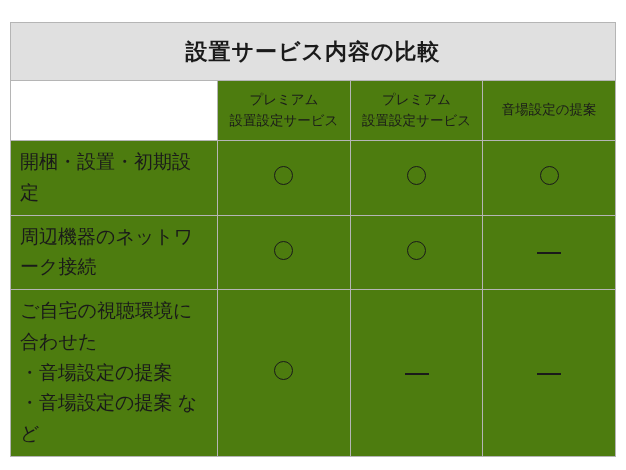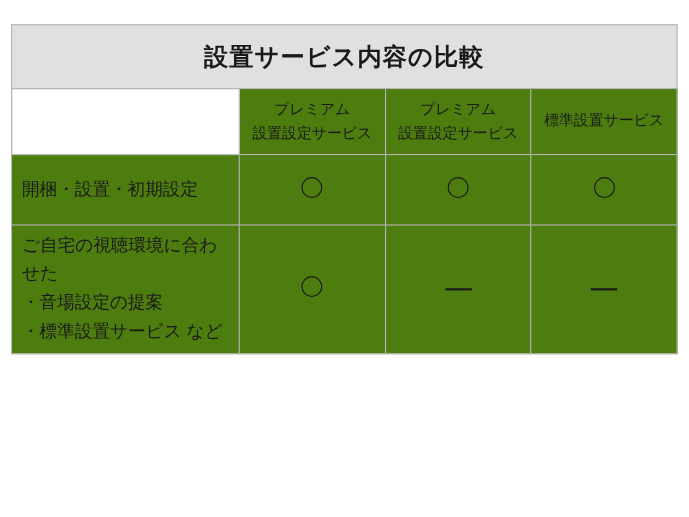--- a/index.html
+++ b/index.html
@@ -58,21 +58,21 @@
     font-size: 13.5px;
     line-height: 1.55;
     text-align: center;
     vertical-align: middle;
     color: #1a1a1a;
   }
   thead th.blank { background: #ffffff; }
   .hdr-line { display: block; }
 
   tbody td.label {
-    font-size: 16px;
+    font-size: 19px;
     line-height: 1.62;
     text-align: left;
     vertical-align: middle;
     padding: 6px 8px 6px 9px;
     color: #1a1a1a;
   }
   tbody td.mark {
     text-align: center;
     vertical-align: middle;
   }
@@ -117,21 +117,21 @@
         <th class="blank"></th>
         <th>
           <span class="hdr-line">プレミアム</span>
           <span class="hdr-line">設置設定サービス</span>
         </th>
         <th>
           <span class="hdr-line">プレミアム</span>
           <span class="hdr-line">設置設定サービス</span>
         </th>
         <th>
-          <span class="hdr-line">標準設置サービス</span>
+          <span class="hdr-line">音場設定の提案</span>
         </th>
       </tr>
     </thead>
     <tbody>
 
       <tr class="r1">
         <td class="label">
           <span class="label-line">開梱・設置・初期設定</span>
         </td>
         <td class="mark">
@@ -139,26 +139,40 @@
         </td>
         <td class="mark">
           <span class="circle"></span>
         </td>
         <td class="mark">
           <span class="circle"></span>
         </td>
       </tr>
 
 
+      <tr class="r3">
+        <td class="label">
+          <span class="label-line">周辺機器のネットワーク接続</span>
+        </td>
+        <td class="mark">
+          <span class="circle"></span>
+        </td>
+        <td class="mark">
+          <span class="circle"></span>
+        </td>
+        <td class="mark">
+          <span class="dash"></span>
+        </td>
+      </tr>
 
       <tr class="r4">
         <td class="label">
           <span class="label-line">ご自宅の視聴環境に合わせた</span>
           <span class="label-line">・音場設定の提案</span>
-          <span class="label-line">・標準設置サービス など</span>
+          <span class="label-line">・音場設定の提案 など</span>
         </td>
         <td class="mark">
           <span class="circle"></span>
         </td>
         <td class="mark">
           <span class="dash"></span>
         </td>
         <td class="mark">
           <span class="dash"></span>
         </td>

